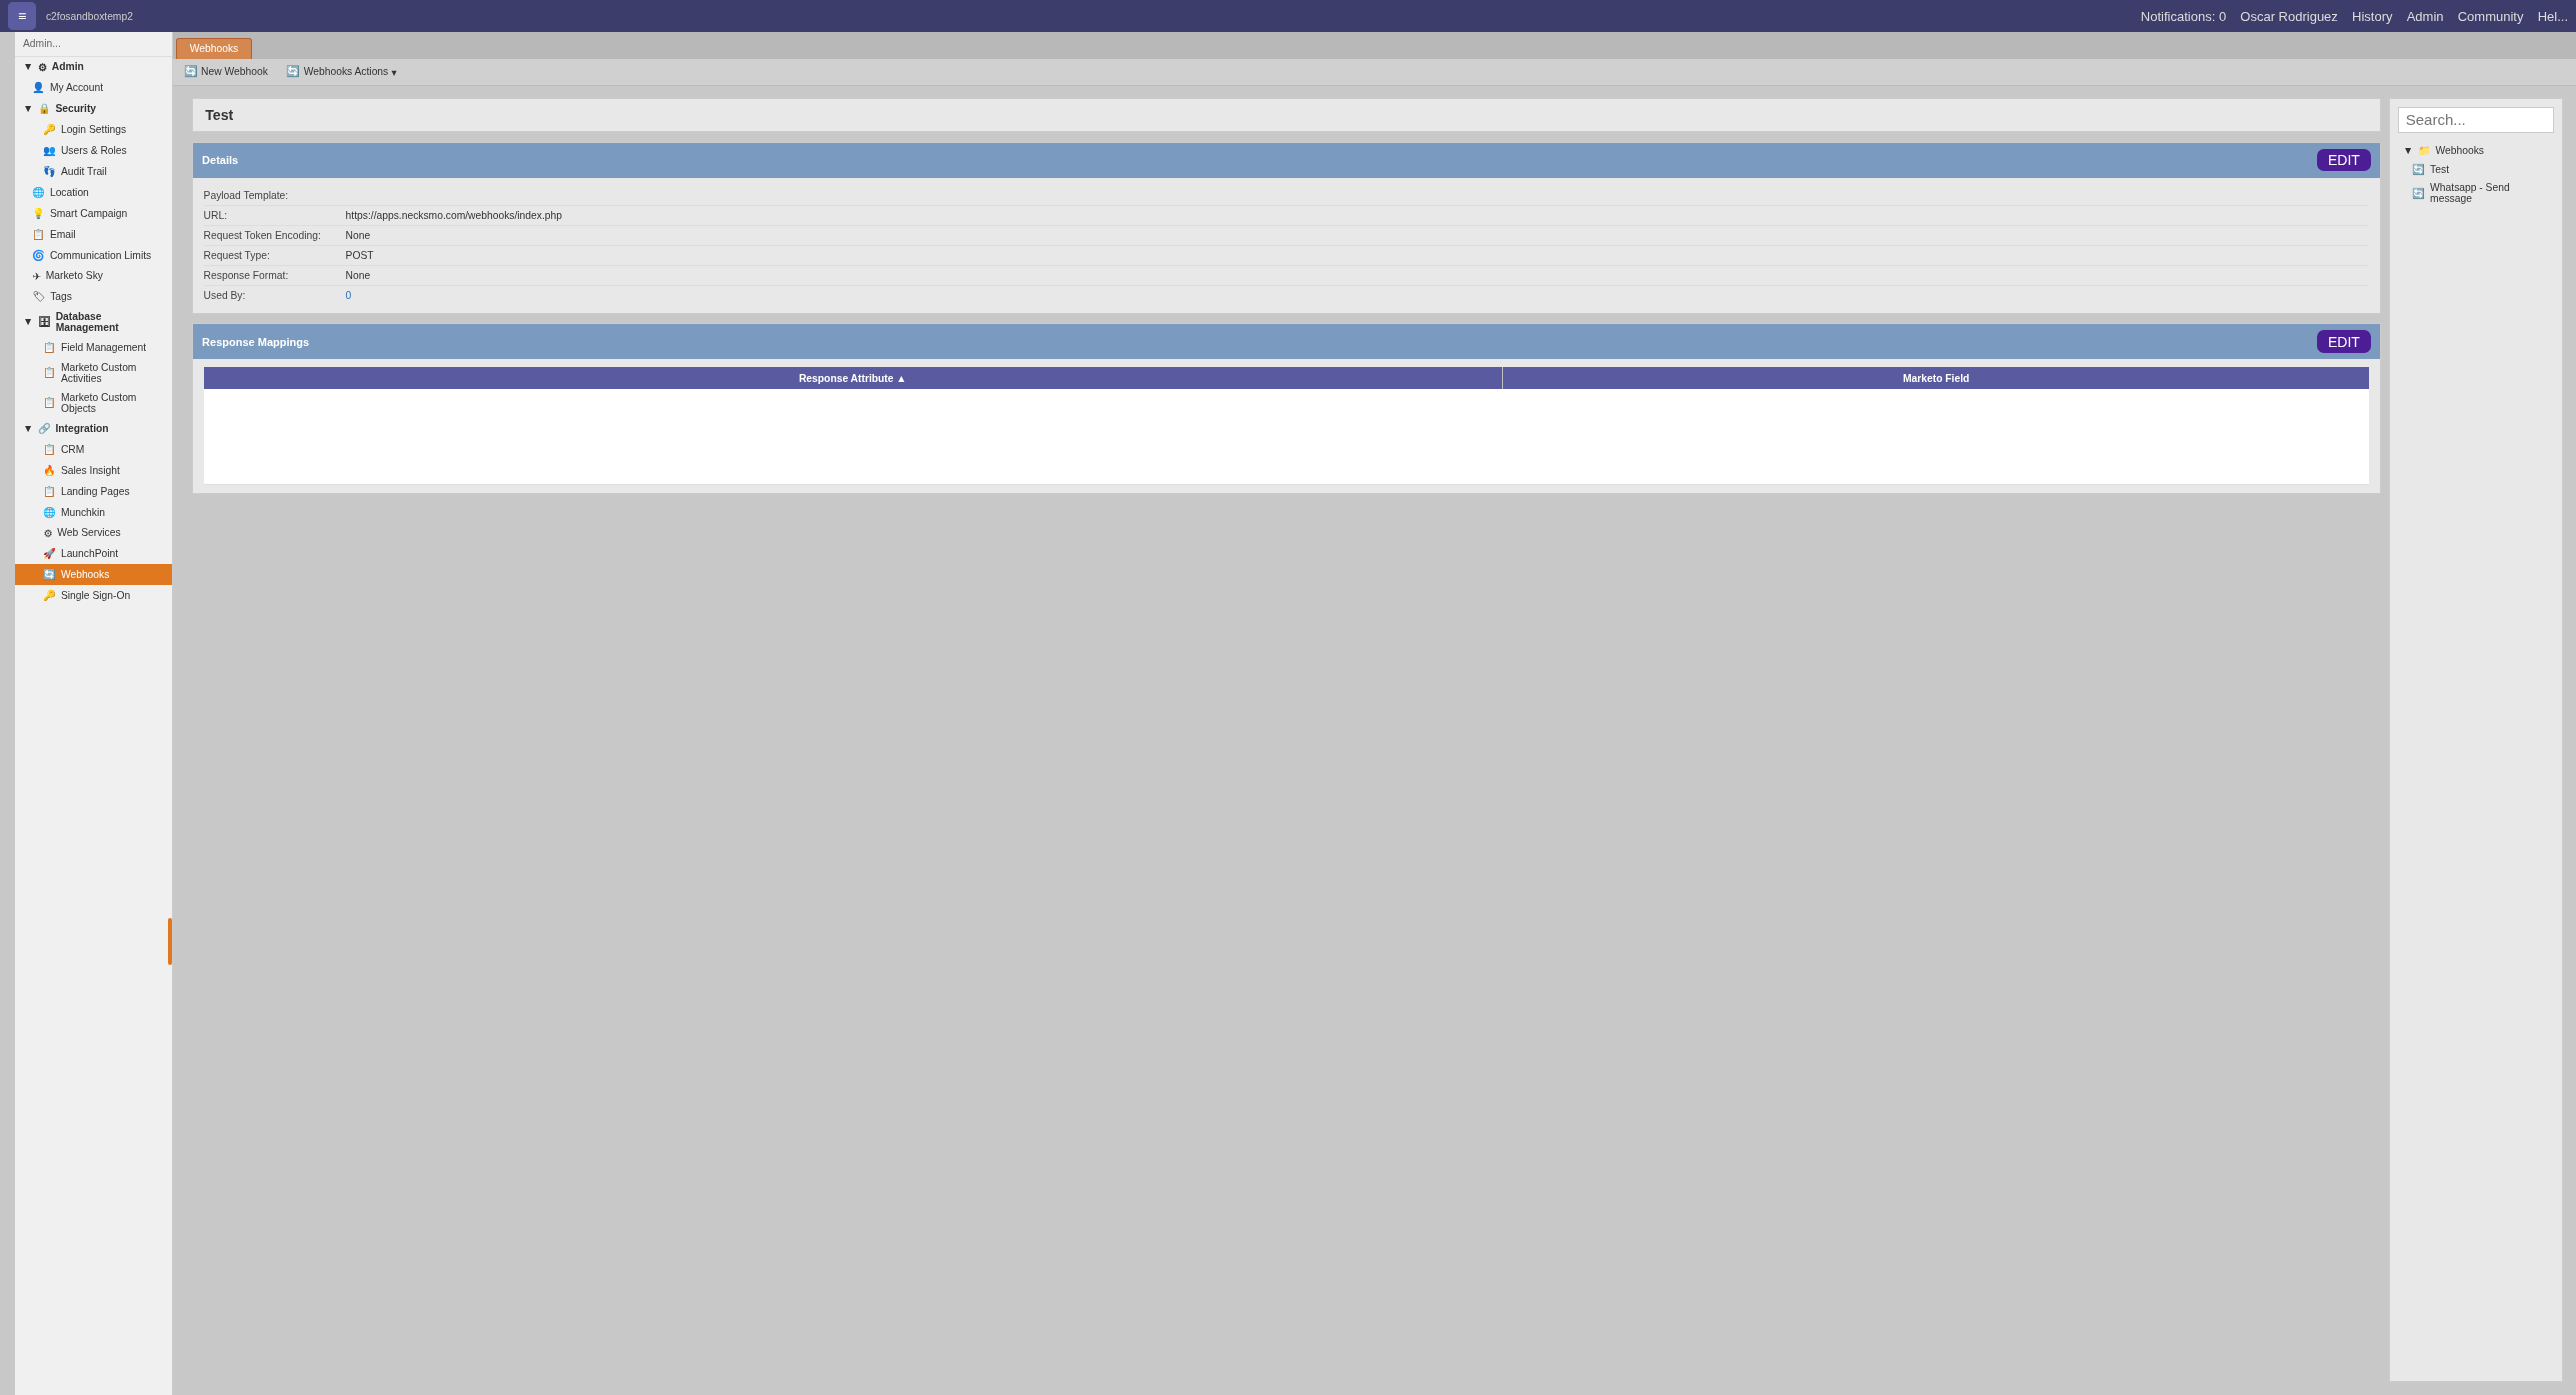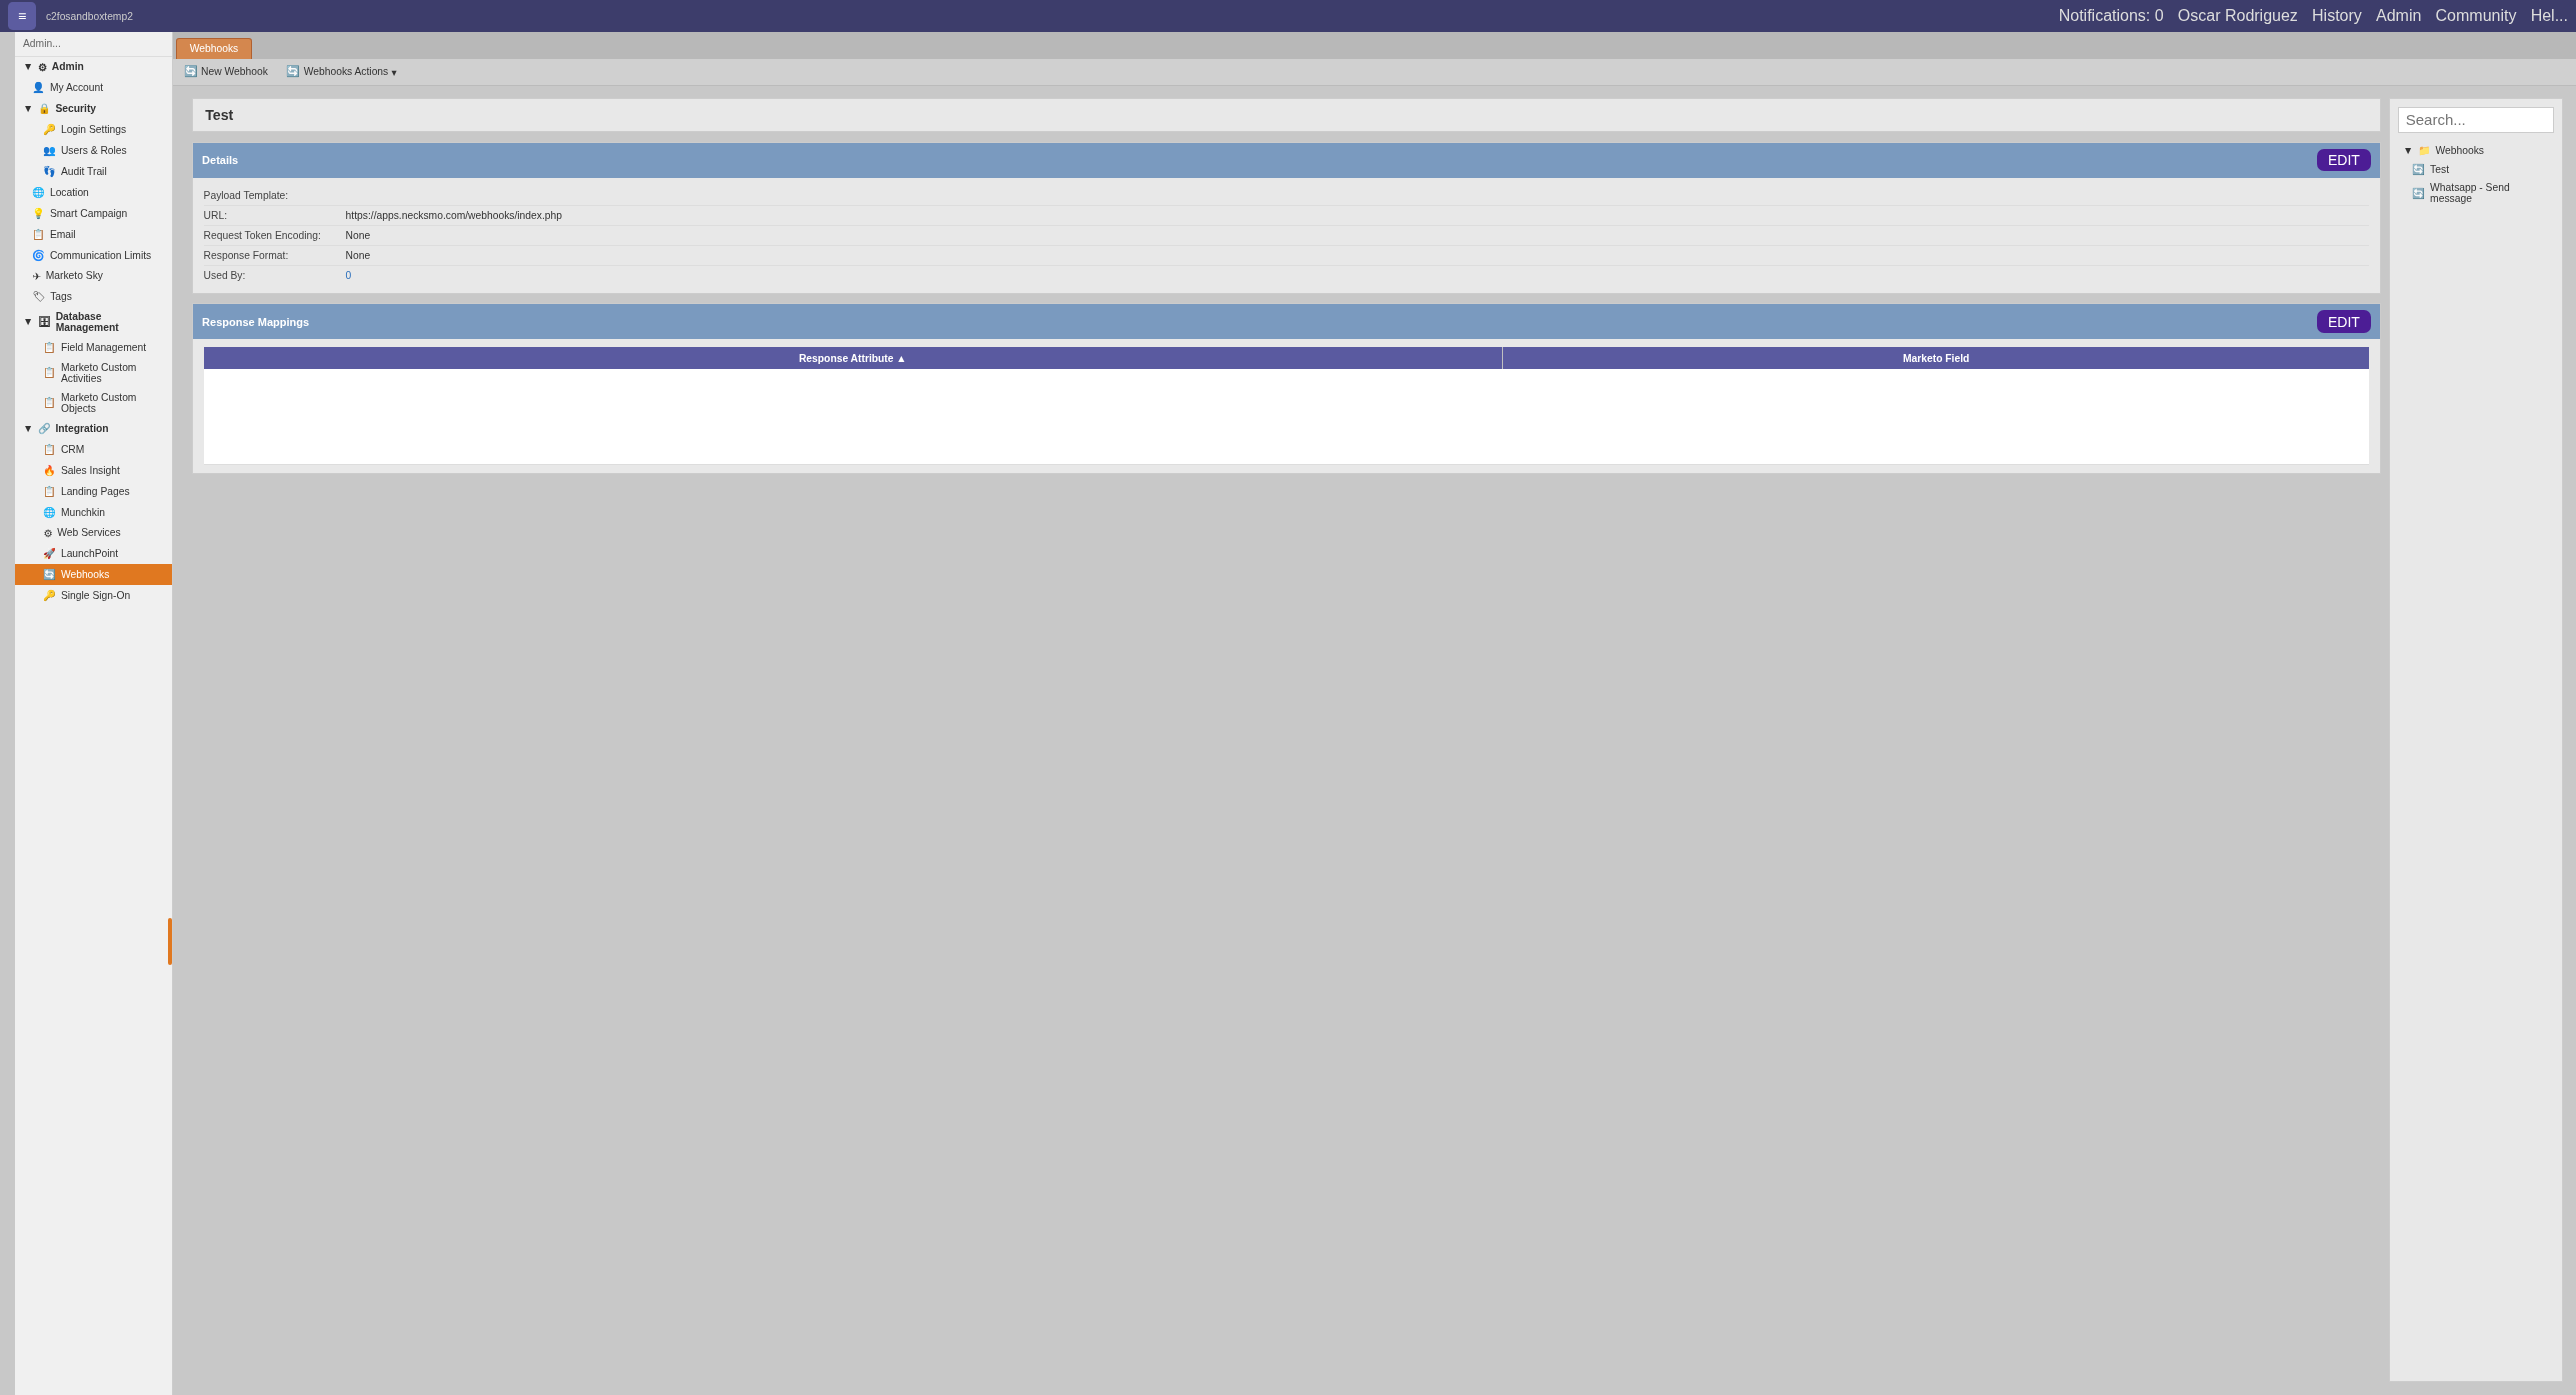--- a/index.html
+++ b/index.html
@@ -18,21 +18,21 @@
     .top-nav .logo {
       width: 28.4px; height: 28.4px;
       background: #5c5ca0;
       border-radius: 4.7px;
       display: flex; align-items: center; justify-content: center;
       margin-right: 9.5px;
       flex-shrink: 0;
     }
     .logo-icon { color: white; font-size: 14.2px; font-weight: bold; }
     .top-nav .instance-name { font-size: 10.3px; color: #ccc; margin-right: auto; }
-    .top-nav-items { display: flex; align-items: flex-start; gap: 14.2px; font-size: 16px; }
+    .top-nav-items { display: flex; align-items: flex-start; gap: 14.2px; font-size: 13px; }
     .top-nav-items span { color: #ddd; cursor: pointer; display: flex; align-items: center; gap: 3.2px; }
 
     
     .main-layout { display: flex; flex: 1; overflow: hidden; }
 
     
     .sidebar {
       width: 158px;
       background: #f0f0f0;
       border-right: 0.8px solid #ccc;
@@ -385,20 +385,24 @@
                 <span class="detail-label">Payload Template:</span>
                 <span class="detail-value"></span>
               </div>
               <div class="detail-row">
                 <span class="detail-label">URL:</span>
                 <span class="detail-value">https://apps.necksmo.com/webhooks/index.php</span>
               </div>
               <div class="detail-row">
                 <span class="detail-label">Request Token Encoding:</span>
                 <span class="detail-value">None</span>
+              </div>
+              <div class="detail-row">
+                <span class="detail-label">Request Type:</span>
+                <span class="detail-value">POST</span>
               </div>
               <div class="detail-row">
                 <span class="detail-label">Response Format:</span>
                 <span class="detail-value">None</span>
               </div>
               <div class="detail-row">
                 <span class="detail-label">Used By:</span>
                 <span class="detail-value"><a href="#">0</a></span>
               </div>
             </div>

